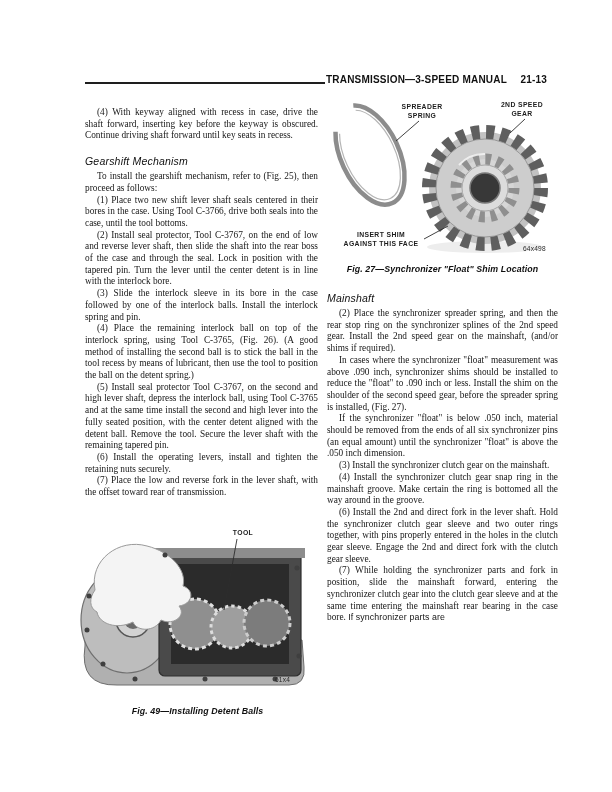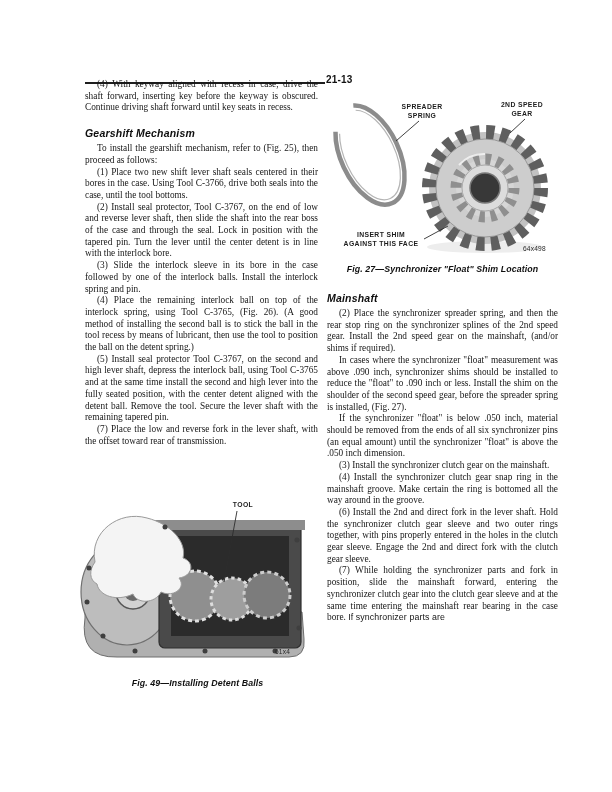--- a/index.html
+++ b/index.html
@@ -7,28 +7,28 @@
         font-family:"Liberation Serif",serif;color:#161616;}
 
   
   .header-rule{position:absolute;left:85px;top:82px;width:240px;height:2px;background:#1e1e1e;}
   .page-header{position:absolute;left:326px;top:74px;width:221px;display:flex;
                justify-content:space-between;align-items:baseline;
                font-family:"Liberation Sans",sans-serif;font-weight:700;font-size:10px;
                letter-spacing:.2px;color:#111;}
 
   
-  .col{position:absolute;top:79px;}
+  .col{position:absolute;top:107px;}
   .col-left{left:85px;width:233px;height:650px;}
   .col-right{left:327px;top:95px;width:231px;}
 
   .para{margin:0;text-indent:12px;text-align:justify;
         font-size:9.3px;line-height:11.7px;color:#161616;}
   .section-heading{margin:12px 0 4px 0;font-family:"Liberation Sans",sans-serif;
-        font-style:italic;font-weight:700;font-size:10.5px;color:#0e0e0e;letter-spacing:.2px;}
+        font-style:italic;font-weight:400;font-size:10.5px;color:#0e0e0e;letter-spacing:.2px;}
   .first-heading-space{margin-top:13px;}
 
   
   .figure{position:relative;}
   .fig26{position:absolute;left:-10px;top:421px;width:245px;}
   .fig27{width:231px;margin-bottom:2px;}
   .fig-label{position:absolute;font-family:"Liberation Sans",sans-serif;font-weight:700;
         font-size:6.8px;line-height:1.3;letter-spacing:.4px;text-align:center;
         white-space:pre-line;color:#1c1c1c;}
   .fig-code{position:absolute;font-family:"Liberation Sans",sans-serif;font-weight:400;
@@ -38,32 +38,34 @@
   .bold-tail{font-family:"Liberation Sans",sans-serif;font-weight:400;font-size:8.8px;letter-spacing:.1px;}
   svg{display:block;}
 </style>
 </head>
 <body>
 
 <div class="page">
 
   <div class="header-rule"></div>
   <div class="page-header">
+    <span>TRANSMISSION—3-SPEED MANUAL</span>
     <span>21-13</span>
   </div>
 
   <div class="col col-left">
     <p class="para">(4) With keyway aligned with recess in case, drive the shaft forward, inserting key before the keyway is obscured. Continue driving shaft forward until key seats in recess.</p>
     <h3 class="section-heading first-heading-space">Gearshift Mechanism</h3>
     <p class="para">To install the gearshift mechanism, refer to (Fig. 25), then proceed as follows:</p>
     <p class="para">(1) Place two new shift lever shaft seals centered in their bores in the case. Using Tool C-3766, drive both seals into the case, until the tool bottoms.</p>
     <p class="para">(2) Install seal protector, Tool C-3767, on the end of low and reverse lever shaft, then slide the shaft into the rear boss of the case and through the seal. Lock in position with the tapered pin. Turn the lever until the center detent is in line with the interlock bore.</p>
     <p class="para">(3) Slide the interlock sleeve in its bore in the case followed by one of the interlock balls. Install the interlock spring and pin.</p>
     <p class="para">(4) Place the remaining interlock ball on top of the interlock spring, using Tool C-3765, (Fig. 26). (A good method of installing the second ball is to stick the ball in the tool recess by means of lubricant, then use the tool to position the ball on the detent spring.)</p>
     <p class="para">(5) Install seal protector Tool C-3767, on the second and high lever shaft, depress the interlock ball, using Tool C-3765 and at the same time install the second and high lever into the fully seated position, with the center detent aligned with the detent ball. Remove the tool. Secure the lever shaft with the remaining tapered pin.</p>
+    <p class="para">(6) Install the operating levers, install and tighten the retaining nuts securely.</p>
     <p class="para">(7) Place the low and reverse fork in the lever shaft, with the offset toward rear of transmission.</p>
 
     <div class="figure fig26">
       <svg width="245" height="172" viewBox="0 0 245 172">
 
         <path d="M10,118 Q4,158 42,157 L214,157 Q231,157 229,139 L227,112 L10,112 Z" fill="#b0b0b0" stroke="#6e6e6e" stroke-width="1"></path>
 
         <ellipse cx="52" cy="92" rx="46" ry="53" fill="#bdbdbd" stroke="#6f6f6f" stroke-width="1.2"></ellipse>
 
         <rect x="84" y="22" width="142" height="126" rx="6" fill="#4a4a4a" stroke="#2f2f2f" stroke-width="1.2"></rect>

